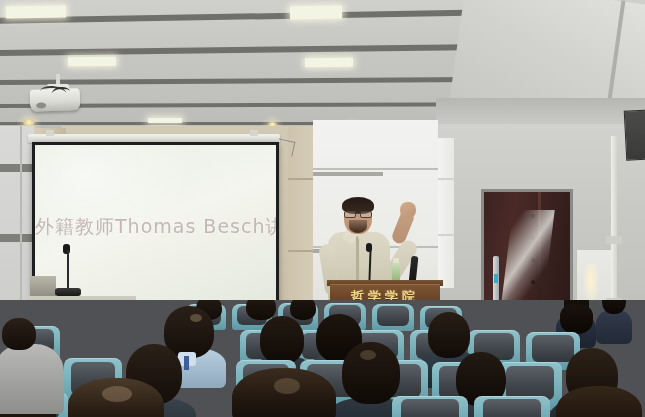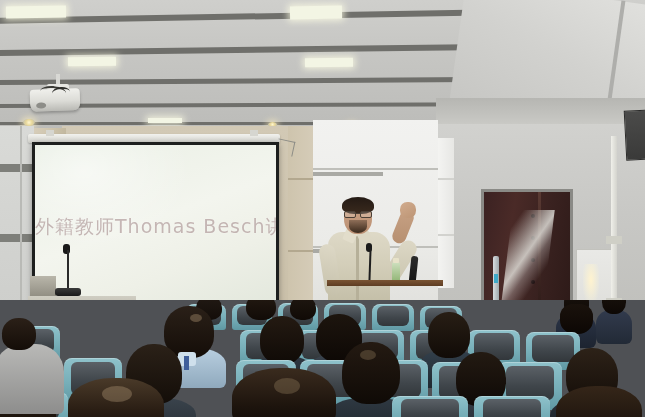--- a/index.html
+++ b/index.html
@@ -443,20 +443,23 @@
   </div>
 
   <div class="mic-head"></div>
   <div class="mic-stem"></div>
   <div class="bottle">
     <div class="cap"></div>
   </div>
   <div class="hand-mic"></div>
   <div class="podium">
     <div class="podium-top"></div>
+    <div class="podium-panel">
+      <span class="podium-label">哲学学院</span>
+    </div>
     <div class="podium-body">
       <div class="groove g1"></div>
       <div class="groove g2"></div>
       <div class="groove g3"></div>
     </div>
   </div>
   <div class="podium-paper"></div>
 
   <div class="wood-desk2"></div>
   <div class="wood-desk">

